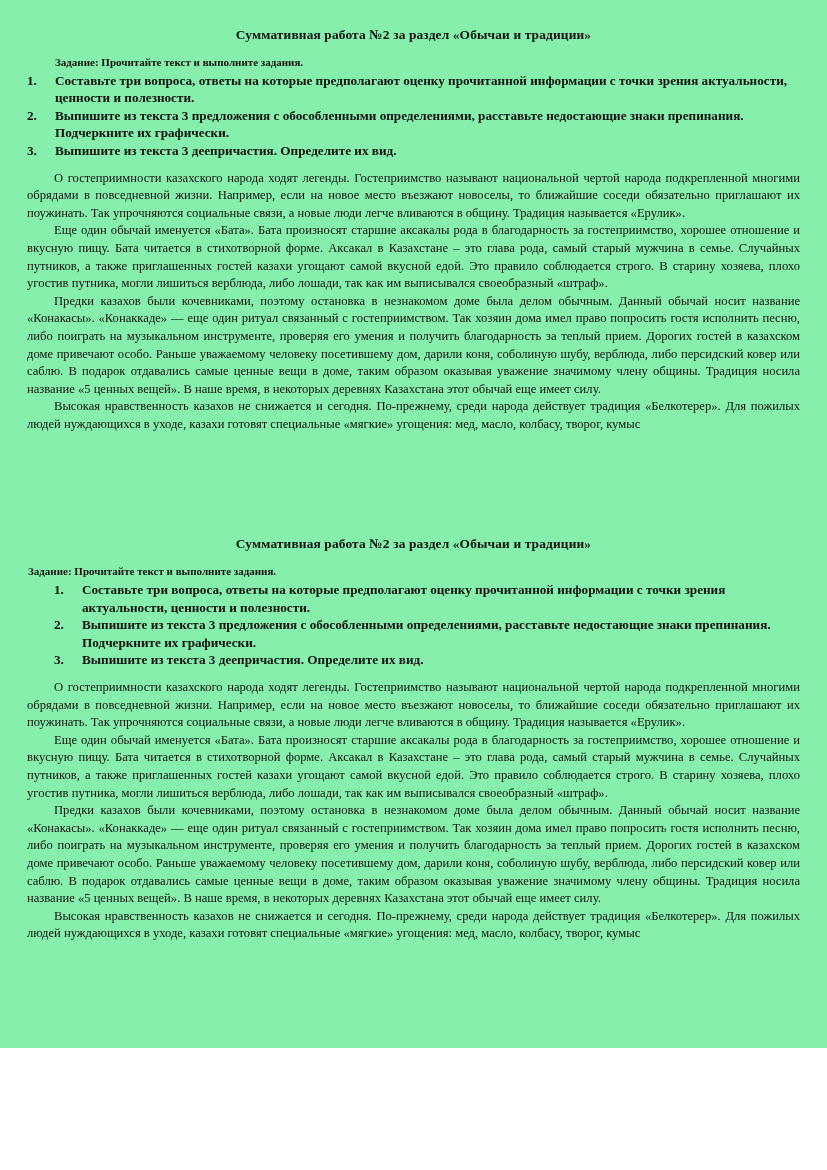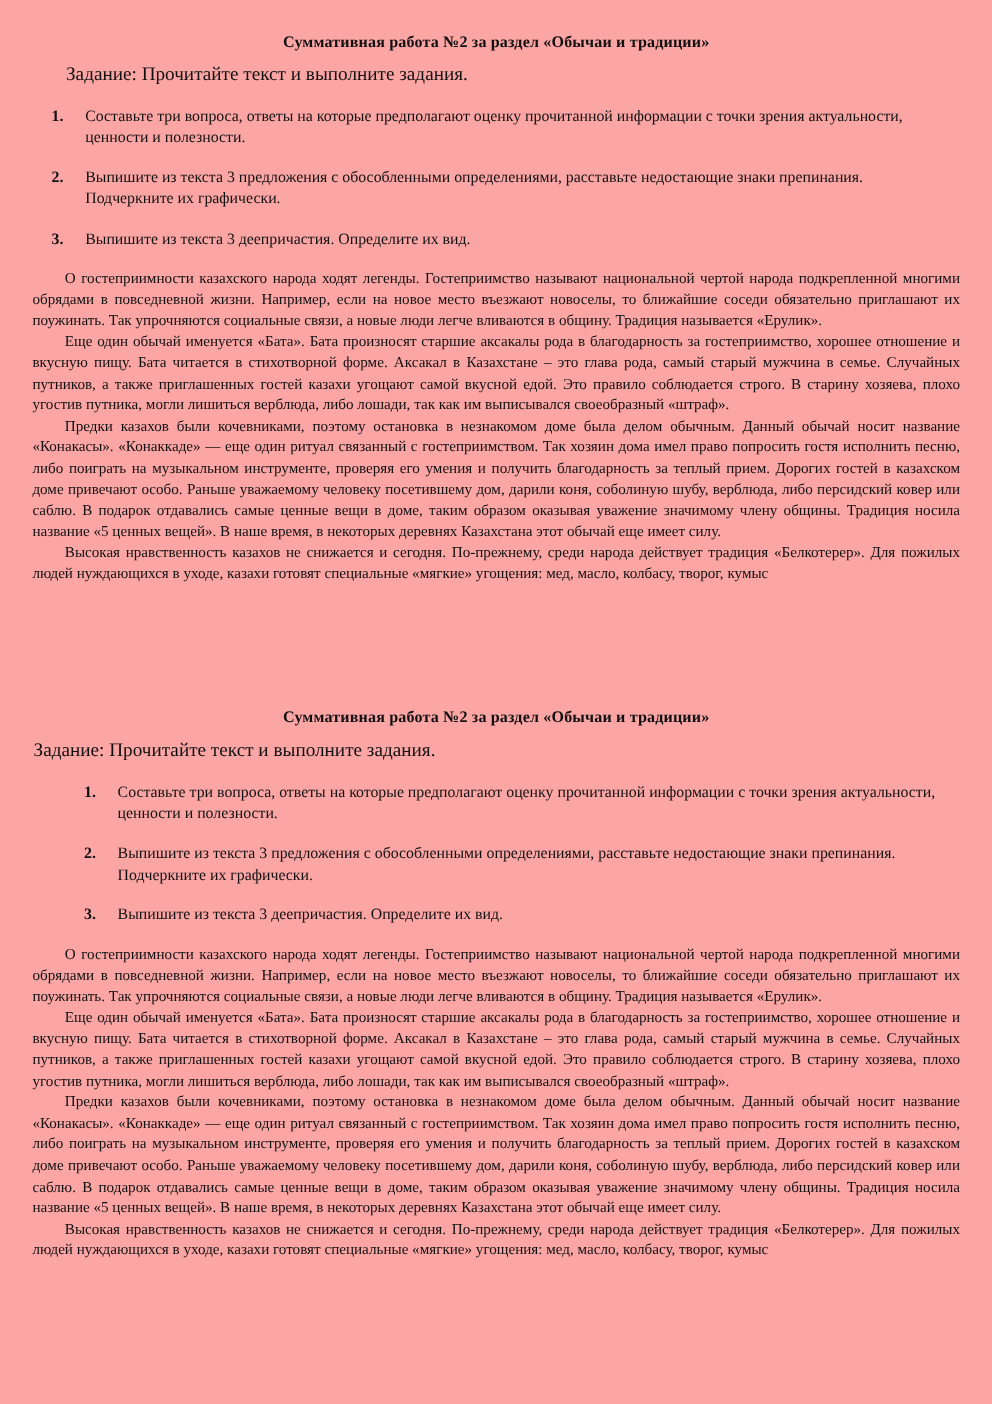--- a/index.html
+++ b/index.html
@@ -13,24 +13,24 @@
     height: 1170px;
     position: relative;
     overflow: hidden;
     font-family: "Liberation Serif", "DejaVu Serif", serif;
     color: #111111;
     -webkit-font-smoothing: antialiased;
   }
 
   .page {
     width: 827px;
-    height: 1170px;
+    height: 1048px;
     box-sizing: border-box;
     padding: 0;
-    background: #fca5a5;
+    background: #86efac;
   }
 
   .worksheet {
     box-sizing: border-box;
   }
 
   
   #section-1 {
     padding-top: 26px;
     padding-left: 27px;
@@ -46,44 +46,44 @@
   .doc-title {
     text-align: center;
     font-weight: bold;
     font-size: 13.4px;
     line-height: 17px;
     margin: 0 0 11px 0;
     letter-spacing: 0.01em;
   }
 
   .task-intro {
-    font-weight: normal;
-    font-size: 16px;
+    font-weight: bold;
+    font-size: 11px;
     line-height: 17.6px;
     margin: 0 0 0 0;
     padding-left: 28px;
   }
   #section-2 .task-intro {
     padding-left: 1px;
   }
 
   ol.task-list {
     margin: 0;
     padding: 0;
     list-style: none;
     counter-reset: taskno;
   }
   ol.task-list > li {
     counter-increment: taskno;
     position: relative;
-    font-weight: normal;
+    font-weight: bold;
     font-size: 13.2px;
     line-height: 17.6px;
     padding-left: 28px;
-    margin: 16px;
+    margin: 0;
     text-align: left;
   }
   ol.task-list > li::before {
     content: counter(taskno) ".";
     position: absolute;
     left: 0;
     top: 0;
     width: 20px;
     text-align: left;
     font-weight: bold;

